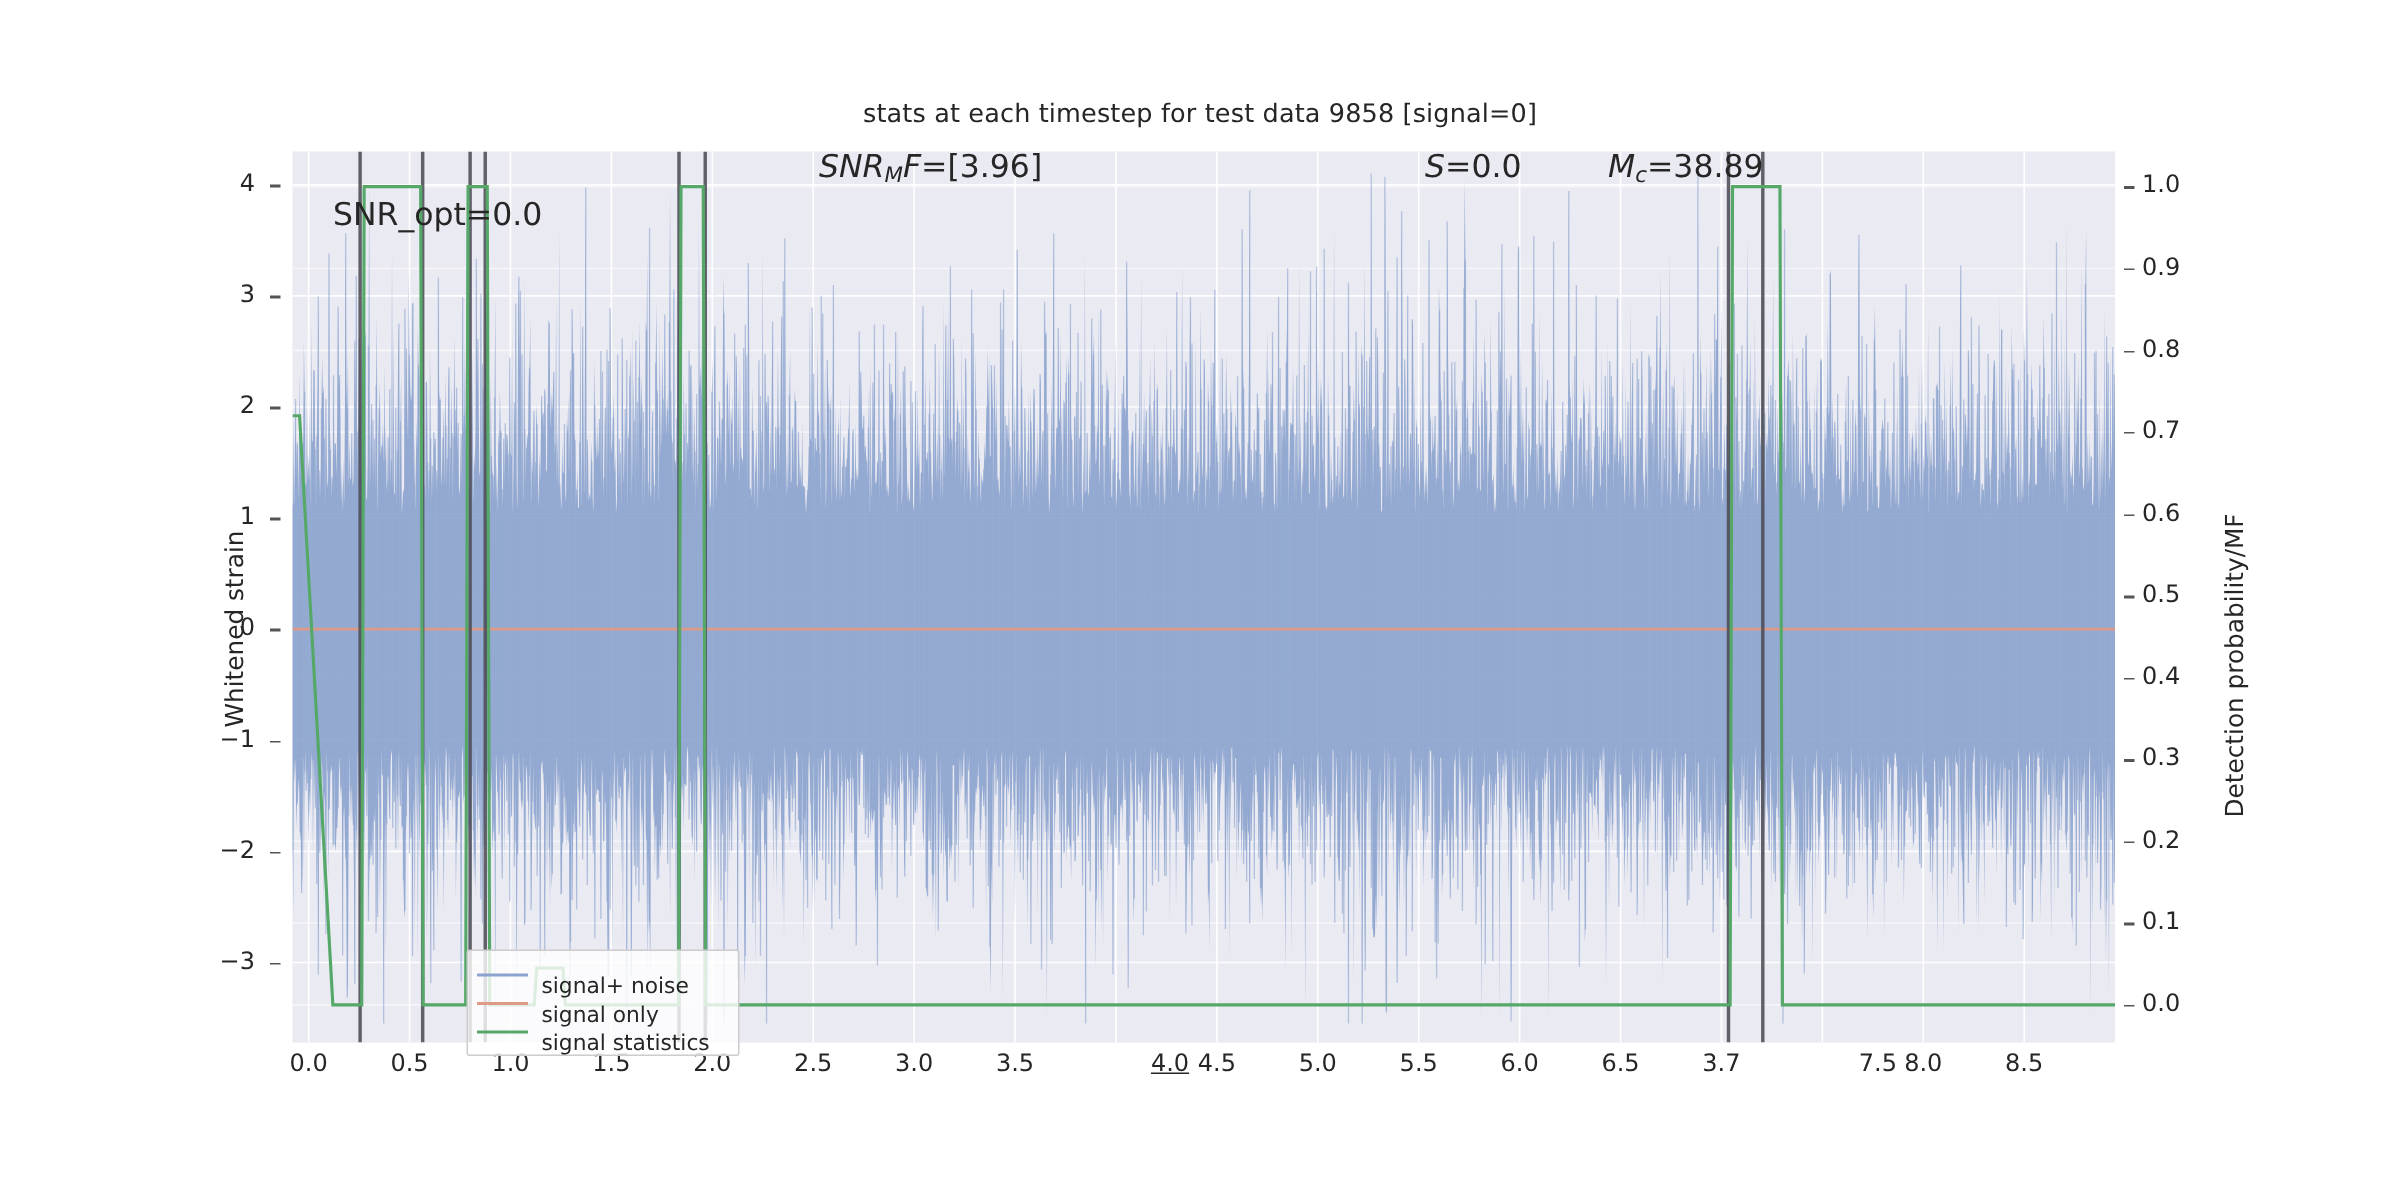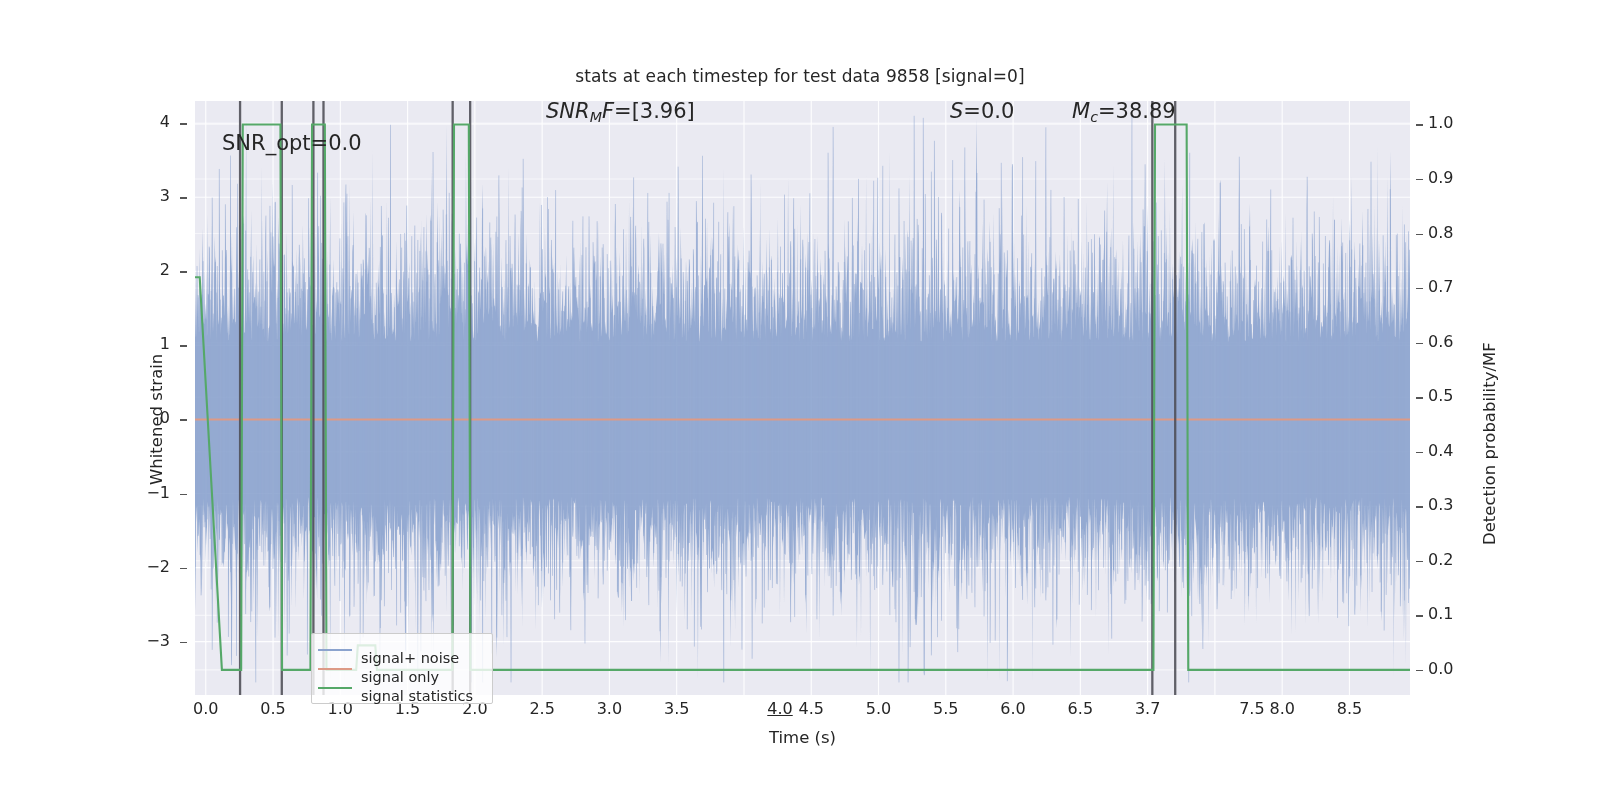--- a/index.html
+++ b/index.html
@@ -1472,21 +1472,20 @@
       <div class="tick-label-y-right" style="top: 495.273px; left: 1428px;">0.3</div>
       <div class="tick-mark" style="left: 1416px; top: 506.273px; width: 7px; height: 1.4px;"></div>
       <div class="tick-label-y-right" style="top: 549.818px; left: 1428px;">0.2</div>
       <div class="tick-mark" style="left: 1416px; top: 560.818px; width: 7px; height: 1.4px;"></div>
       <div class="tick-label-y-right" style="top: 604.364px; left: 1428px;">0.1</div>
       <div class="tick-mark" style="left: 1416px; top: 615.364px; width: 7px; height: 1.4px;"></div>
       <div class="tick-label-y-right" style="top: 658.909px; left: 1428px;">0.0</div>
       <div class="tick-mark" style="left: 1416px; top: 669.909px; width: 7px; height: 1.4px;"></div>
     </div>
 
-  <div id="xlabel">Time (s)</div>
 
   <div class="ylabel-left" style="left:147px; top:485px;">Whitened strain</div>
   <div class="ylabel-right" style="left:1480px; top:545px;">Detection probability/MF</div>
 
   <div id="annotations">
       <div class="annotation" style="left: 222px; margin-top: 32px;">SNR_opt=0.0</div>
       <div class="annotation" style="left: 546px;"><span class="mathvar">SNR</span><sub>M</sub><span style="font-style: italic;"></span><span style="font-style: italic;">F</span><span>=[3.96]</span></div>
       <div class="annotation" style="left: 950px;"><span class="mathvar">S</span><span>=0.0</span></div>
       <div class="annotation" style="left: 1072px;"><span class="mathvar">M</span><sub>c</sub><span>=38.89</span></div>
     </div>

